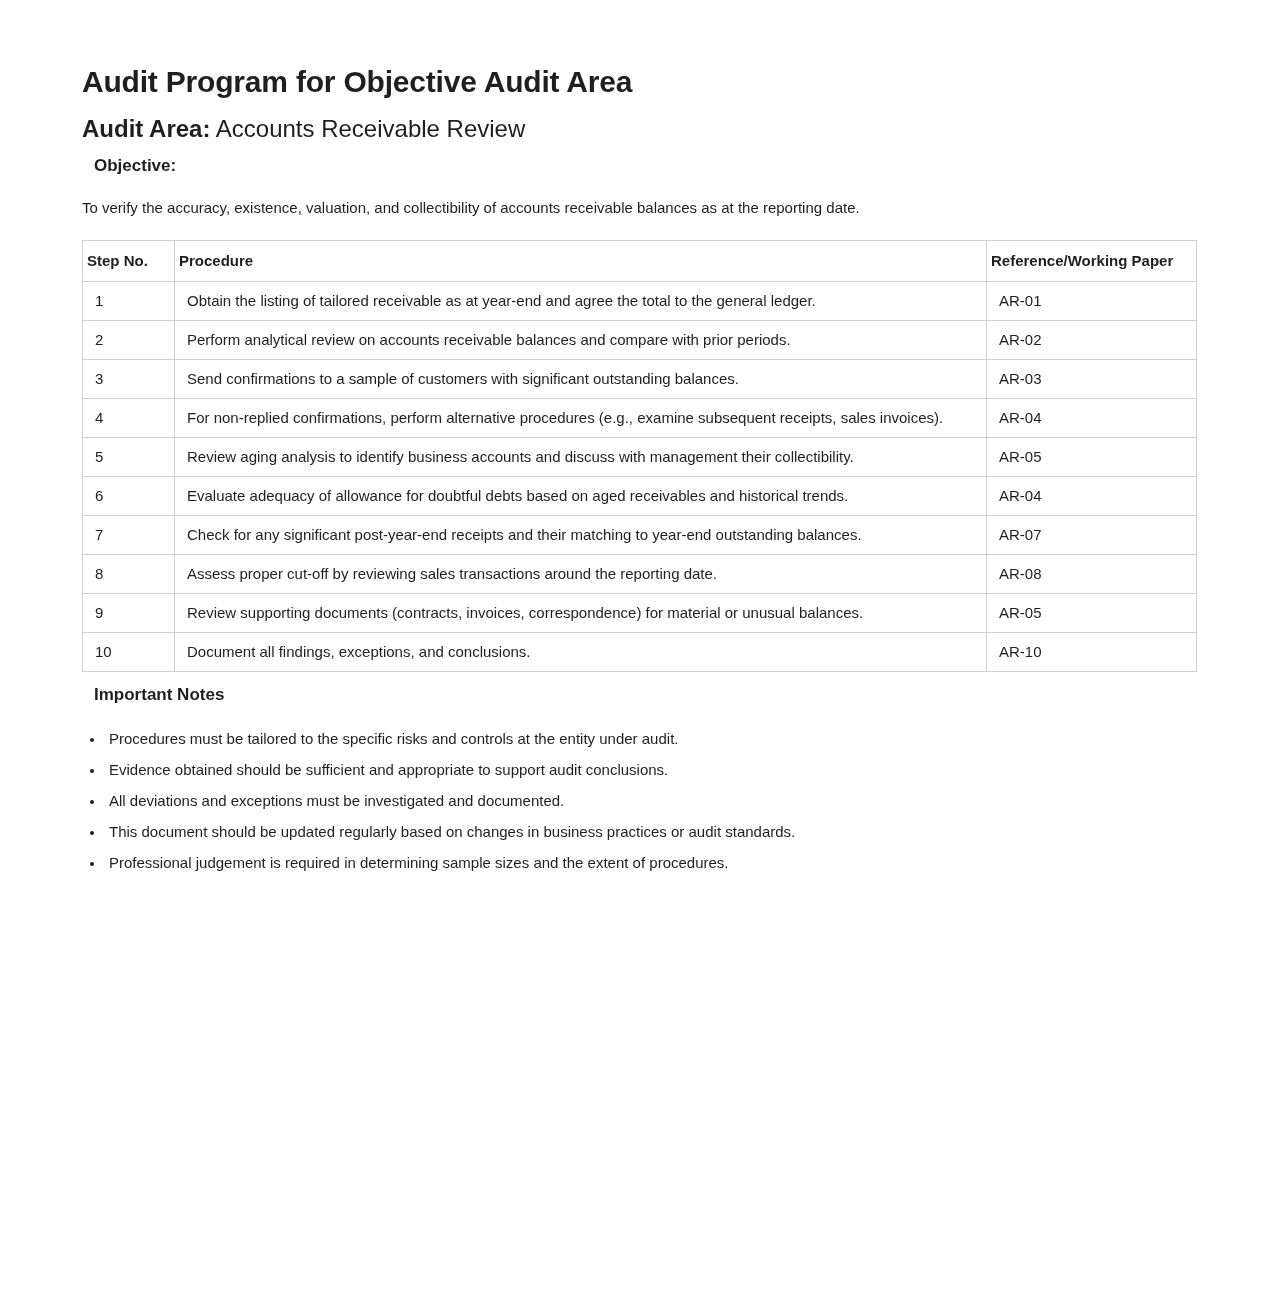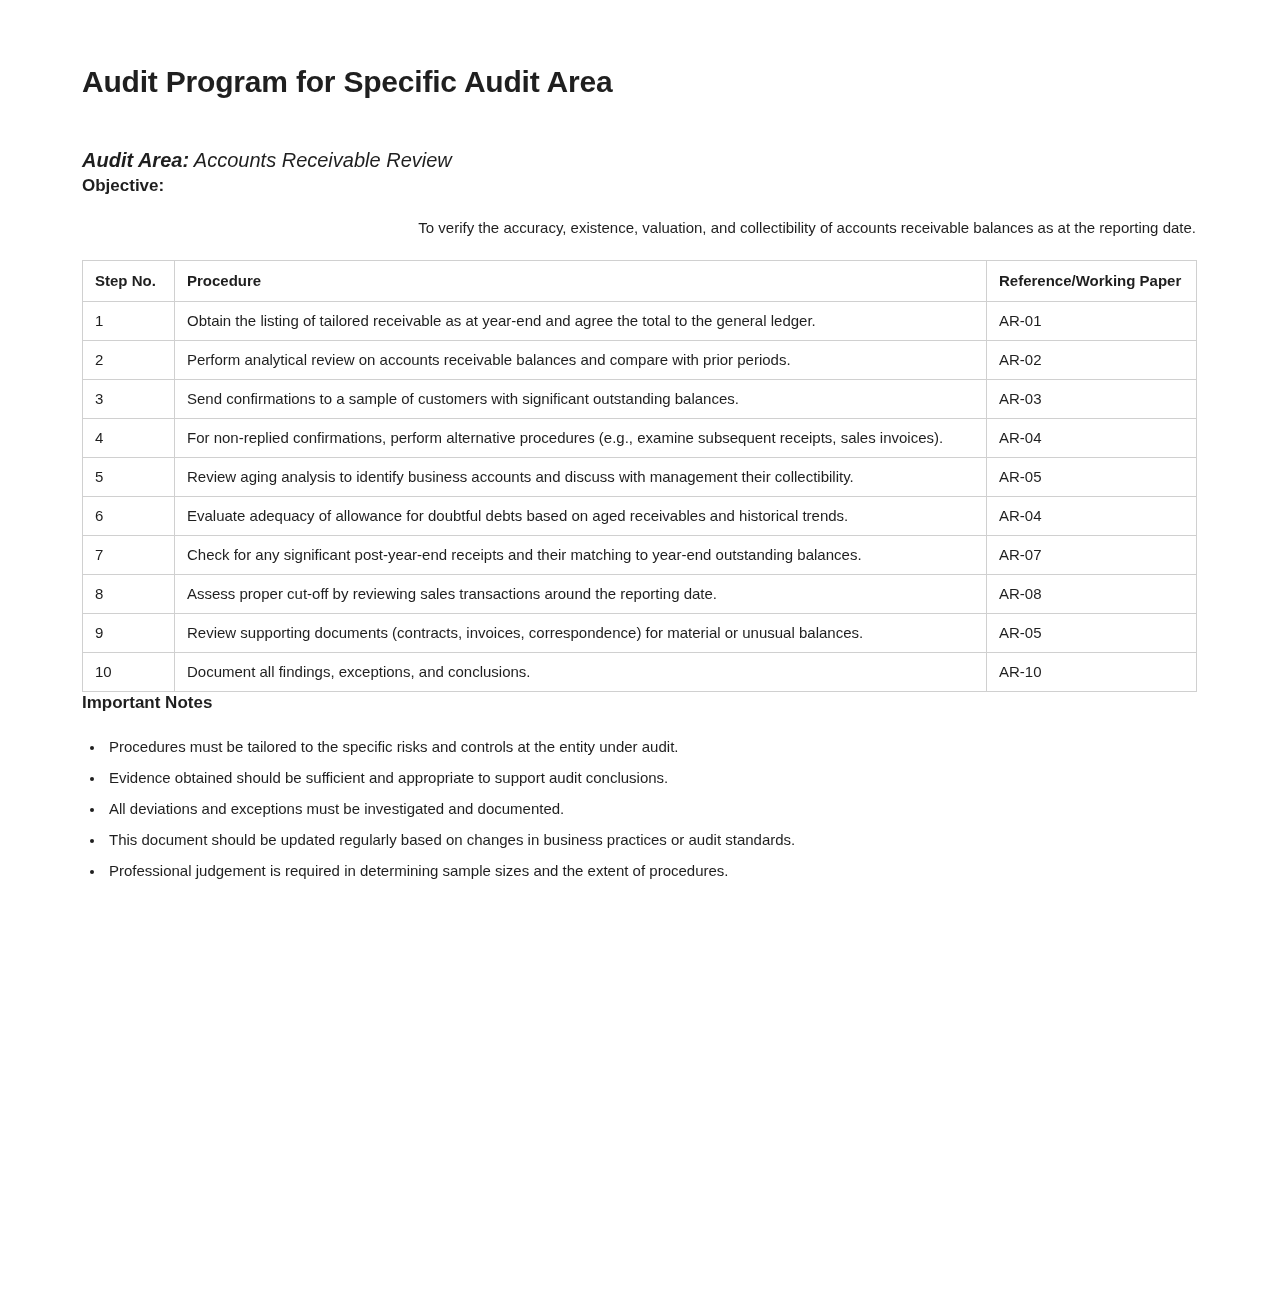--- a/index.html
+++ b/index.html
@@ -19,42 +19,40 @@
     padding: 64px 82px 0 82px;
   }
   h1.doc-title {
     margin: 0;
     font-size: 30px;
     line-height: 36px;
     font-weight: 700;
     letter-spacing: -0.2px;
   }
   .audit-area {
-    margin-top: 46px;
-    font-size: 20px;
+    margin-top: 14px;
+    font-size: 24px;
     line-height: 29px;
     font-weight: 400;
-    font-style: italic;
   }
   .audit-area .label {
     font-weight: 700;
   }
   h3.section-heading {
-    margin: 0;
+    margin: 12px;
     font-size: 17px;
     line-height: 21px;
     font-weight: 700;
   }
   .objective-heading { margin-top: 22px; }
   p.objective-text {
     margin: 22px 0 0 0;
     font-size: 15px;
     line-height: 19px;
     font-weight: 400;
-    text-align: right;
   }
   .procedures-heading { margin-top: 37px; }
   table.procedures {
     margin-top: 23px;
     border-collapse: collapse;
     width: 1114px;
     table-layout: fixed;
   }
   table.procedures th,
   table.procedures td {
@@ -62,21 +60,21 @@
     text-align: left;
     vertical-align: middle;
     font-size: 15px;
     line-height: 18px;
     padding: 10px 12px;
     overflow: hidden;
     white-space: nowrap;
   }
   table.procedures th {
     font-weight: 700;
-    padding: 11px 12px;
+    padding: 11px 4px;
     margin-left: 32px;
   }
   col.col-step { width: 92px; }
   col.col-procedure { width: 812px; }
   col.col-reference { width: 210px; }
   .notes-heading { margin-top: 37px; }
   ul.notes-list {
     margin: 25px 0 0 0;
     padding-left: 23px;
     font-size: 15px;
@@ -89,21 +87,21 @@
   ul.notes-list li::marker {
     color: #1f1f1f;
     font-size: 14px;
   }
 </style>
 </head>
 <body>
 
 <div class="page">
 
-  <h1 class="doc-title">Audit Program for Specific Audit Area</h1>
+  <h1 class="doc-title">Audit Program for Objective Audit Area</h1>
 
   <div class="audit-area"><span class="label">Audit Area:</span><span> Accounts Receivable Review</span></div>
 
   <h3 class="section-heading objective-heading">Objective:</h3>
 
   <p class="objective-text">To verify the accuracy, existence, valuation, and collectibility of accounts receivable balances as at the reporting date.</p>
 
 
   <table class="procedures">
     <colgroup>

